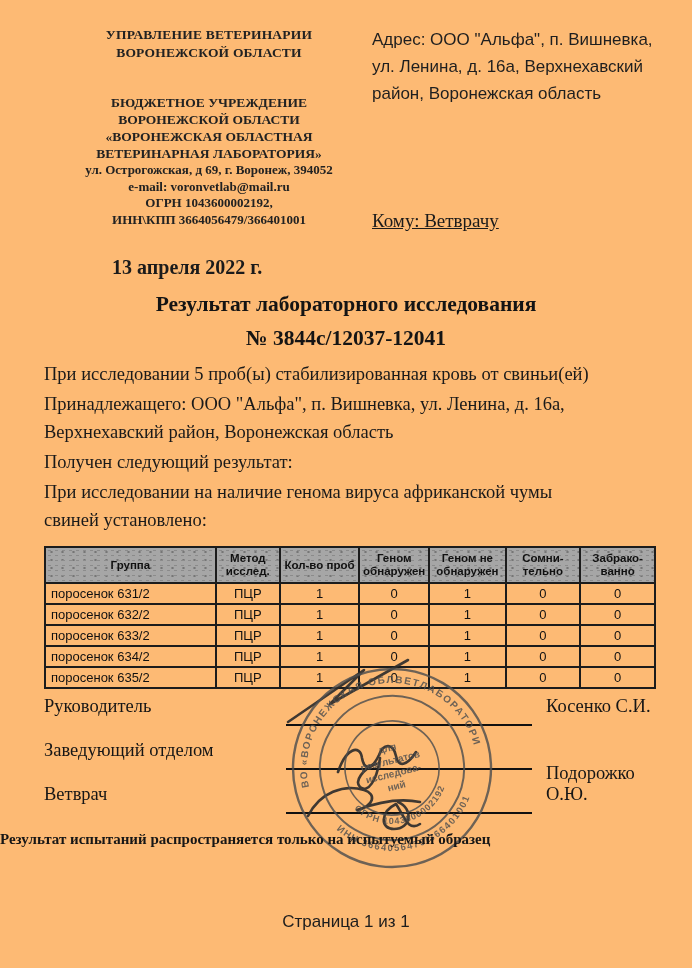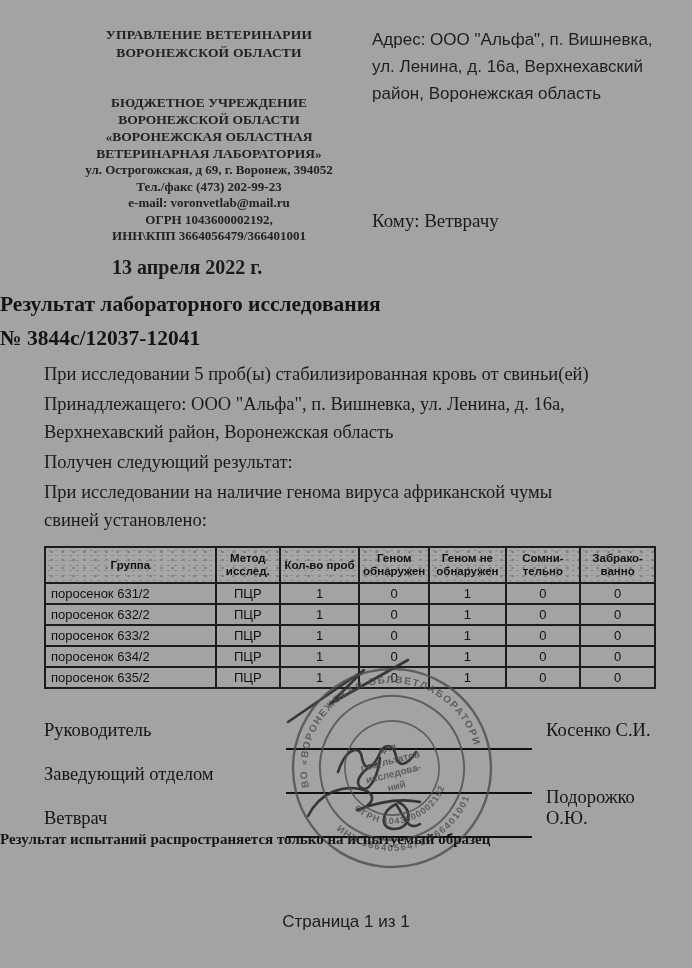--- a/index.html
+++ b/index.html
@@ -1,38 +1,38 @@
 <!DOCTYPE html>
 <html><head>
 <meta charset="utf-8">
 <style>
   * { margin:0; padding:0; box-sizing:border-box; }
   html,body { background:#e8e8e8; }
   .page {
     position:relative; width:692px; height:968px; margin:0 auto;
-    background:#a3a3a3; color:#1b1b1b; overflow:hidden;
+    background:#fdba74; color:#1b1b1b; overflow:hidden;
     font-family:"Liberation Serif", serif;
   }
   
   .lh-left {
     position:absolute; left:56px; top:26px; width:306px;
     text-align:center; font-weight:bold; color:#222;
   }
   .lh-org1 { font-size:13.5px; line-height:18px; letter-spacing:.2px; }
   .lh-org2 { font-size:13.5px; line-height:17px; margin-top:32px; }
   .lh-contacts { font-size:13px; line-height:16.5px; margin-top:0px; }
   .lh-right {
     position:absolute; left:372px; top:26px; width:300px;
     font-family:"Liberation Sans", sans-serif;
     font-size:17px; line-height:27px; color:#1f1f1f;
   }
-  .komu { position:absolute; left:372px; top:210px; font-size:19px; color:#1b1b1b; }
+  .komu { position:absolute; left:372px; top:210px; font-size:19px; color:#1b1b1b;text-decoration:underline; }
   .doc-date { position:absolute; left:112px; top:256px; font-size:20px; font-weight:bold; }
   
-  .doc-title { position:absolute; left:0; top:287px; width:100%; 
+  .doc-title { position:absolute; left:0; top:287px; width:100%; text-align:center;
     font-weight:bold; font-size:21.5px; line-height:34px; color:#141414; }
   
   .body-text { position:absolute; left:44px; top:360px; width:618px;
     font-size:18.5px; line-height:28px; color:#1a1a1a; }
   .body-text p { margin-bottom:2px; }
   
   .res-table { position:absolute; left:44px; top:546px; width:612px;
     border-collapse:collapse; table-layout:fixed;
     font-family:"Liberation Sans", sans-serif; }
   .res-table th, .res-table td { border:2px solid #1c1c1c; }
@@ -43,21 +43,21 @@
     background-size:7px 5px, 11px 8px;
     font-size:11.5px; line-height:13px; font-weight:bold; color:#111;
     padding:4px 2px; text-align:center; vertical-align:middle; height:36px;
   }
   .res-table td { font-size:13px; color:#111; text-align:center; padding:2px 3px; height:21px; }
   .res-table td.cell-left { text-align:left; padding-left:5px; }
   .c0{width:28%}.c1{width:10.5%}.c2{width:13%}.c3{width:11.5%}.c4{width:12.5%}.c5{width:12.25%}.c6{width:12.25%}
   
   .signatures { position:absolute; left:44px; top:690px; width:614px; }
   .sig-row { display:flex; align-items:flex-end; height:44px; }
-  .sig-row.first { height:36px;margin-top:24px; }
+  .sig-row.first { height:36px; }
   .sig-role { width:242px; font-size:18.5px; color:#161616; margin-bottom:9px; }
   .sig-line { width:246px; border-bottom:2px solid #111; height:100%; }
   .sig-name { flex:1; padding-left:14px; font-size:18.5px; color:#161616; margin-bottom:9px; }
   
   .stamp-svg { position:absolute; left:276px; top:652px; opacity:.82; pointer-events:none; }
   .ink-svg { position:absolute; left:280px; top:652px; pointer-events:none; }
   
   .footer-note { position:absolute; left:0; top:831px; width:100%; text-align:left;
     font-weight:bold; font-size:15px; color:#161616; }
   .page-num { position:absolute; left:0; top:912px; width:100%; text-align:center;
@@ -74,21 +74,20 @@
       <div>ВОРОНЕЖСКОЙ ОБЛАСТИ</div>
     </div>
     <div class="lh-org2">
       <div>БЮДЖЕТНОЕ УЧРЕЖДЕНИЕ</div>
       <div>ВОРОНЕЖСКОЙ ОБЛАСТИ</div>
       <div>«ВОРОНЕЖСКАЯ ОБЛАСТНАЯ</div>
       <div>ВЕТЕРИНАРНАЯ ЛАБОРАТОРИЯ»</div>
     </div>
     <div class="lh-contacts">
       <div>ул. Острогожская, д 69, г. Воронеж, 394052</div>
-      <div>Тел./факс  (473) 202-99-23</div>
       <div>e-mail: voronvetlab@mail.ru</div>
       <div>ОГРН 1043600002192,</div>
       <div>ИНН\КПП 3664056479/366401001</div>
     </div>
   </div>
 
   <div class="lh-right">
     <div>Адрес: ООО "Альфа", п. Вишневка,</div>
     <div>ул. Ленина, д. 16а, Верхнехавский</div>
     <div>район, Воронежская область</div>

